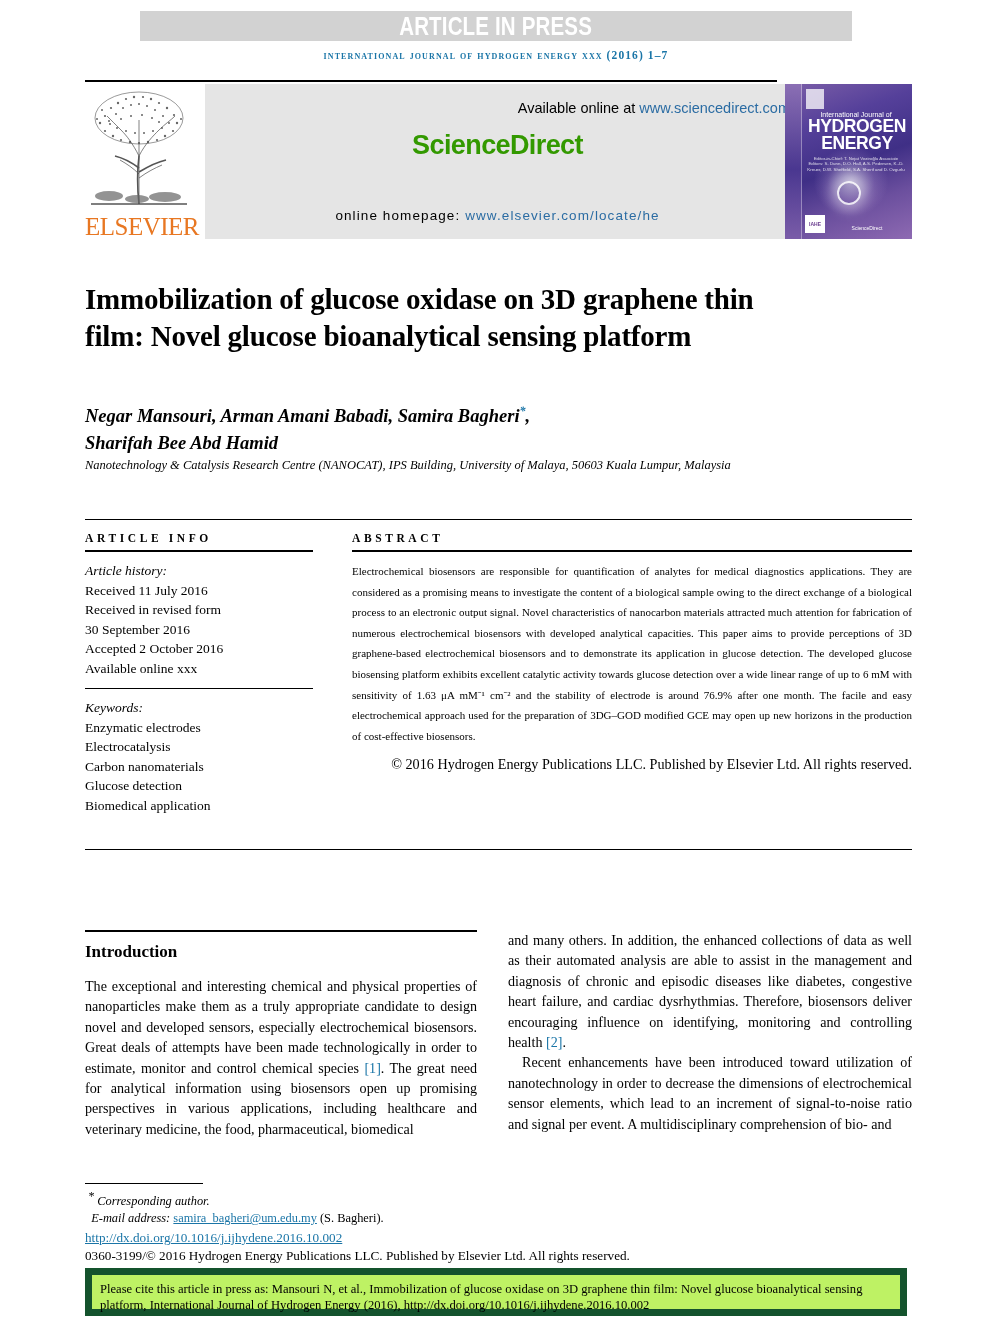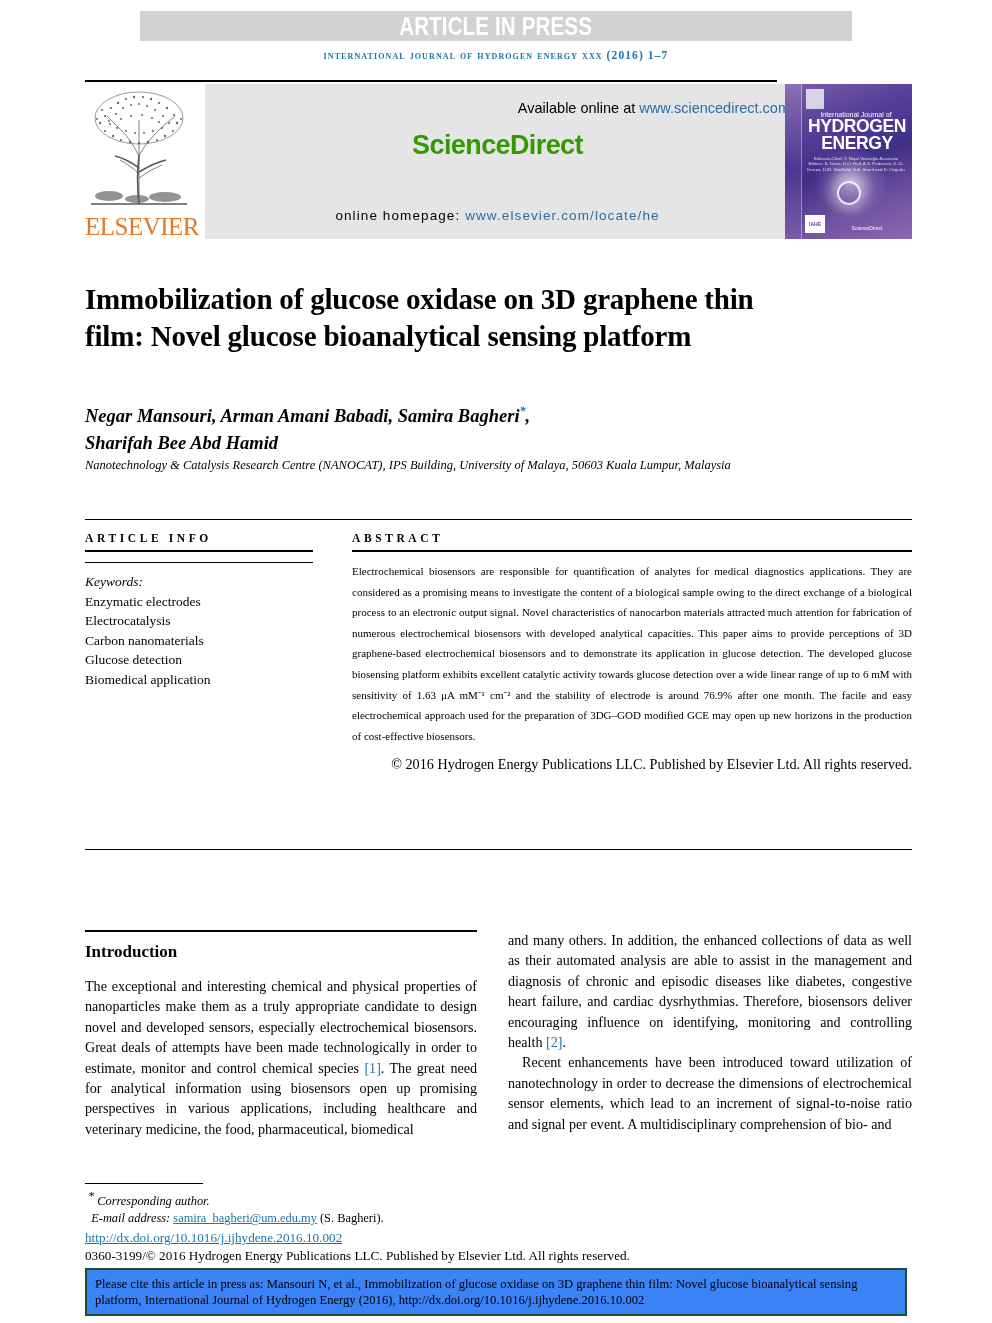--- a/index.html
+++ b/index.html
@@ -321,22 +321,22 @@
     font-size: 13.2px;
     line-height: 18px;
     white-space: nowrap;
   }
 
   
   .citebox {
     position: absolute;
     left: 85px; top: 1268px;
     width: 822px; height: 48px;
-    background: #3b82f6;
-    border: 2px solid #14532d;
+    background: #bef264;
+    border: 7px solid #14532d;
     padding: 6px 8px 0 8px;
   }
   .citebox p {
     margin: 0;
     font-family: "Liberation Serif", serif;
     font-size: 12.6px;
     line-height: 16px;
   }
 </style>
 </head>
@@ -459,20 +459,28 @@
     <span>Negar Mansouri, Arman Amani Babadi, Samira Bagheri</span><span class="corr-star">*</span>,<br>
     <span>Sharifah Bee Abd Hamid</span>
   </div>
   <div class="affil">Nanotechnology &amp; Catalysis Research Centre (NANOCAT), IPS Building, University of Malaya, 50603 Kuala Lumpur, Malaysia</div>
 
   <div class="sec-rule-top"></div>
 
   <div class="info-col">
     <div class="sec-head">ARTICLE INFO</div>
     <div class="hr-thick"></div>
+    <div class="info-body">
+      <div class="lbl">Article history:</div>
+      <div>Received 11 July 2016</div>
+      <div>Received in revised form</div>
+      <div>30 September 2016</div>
+      <div>Accepted 2 October 2016</div>
+      <div>Available online xxx</div>
+    </div>
     <div class="hr-thin"></div>
     <div class="info-body">
       <div class="lbl">Keywords:</div>
       <div>Enzymatic electrodes</div>
       <div>Electrocatalysis</div>
       <div>Carbon nanomaterials</div>
       <div>Glucose detection</div>
       <div>Biomedical application</div>
     </div>
   </div>

